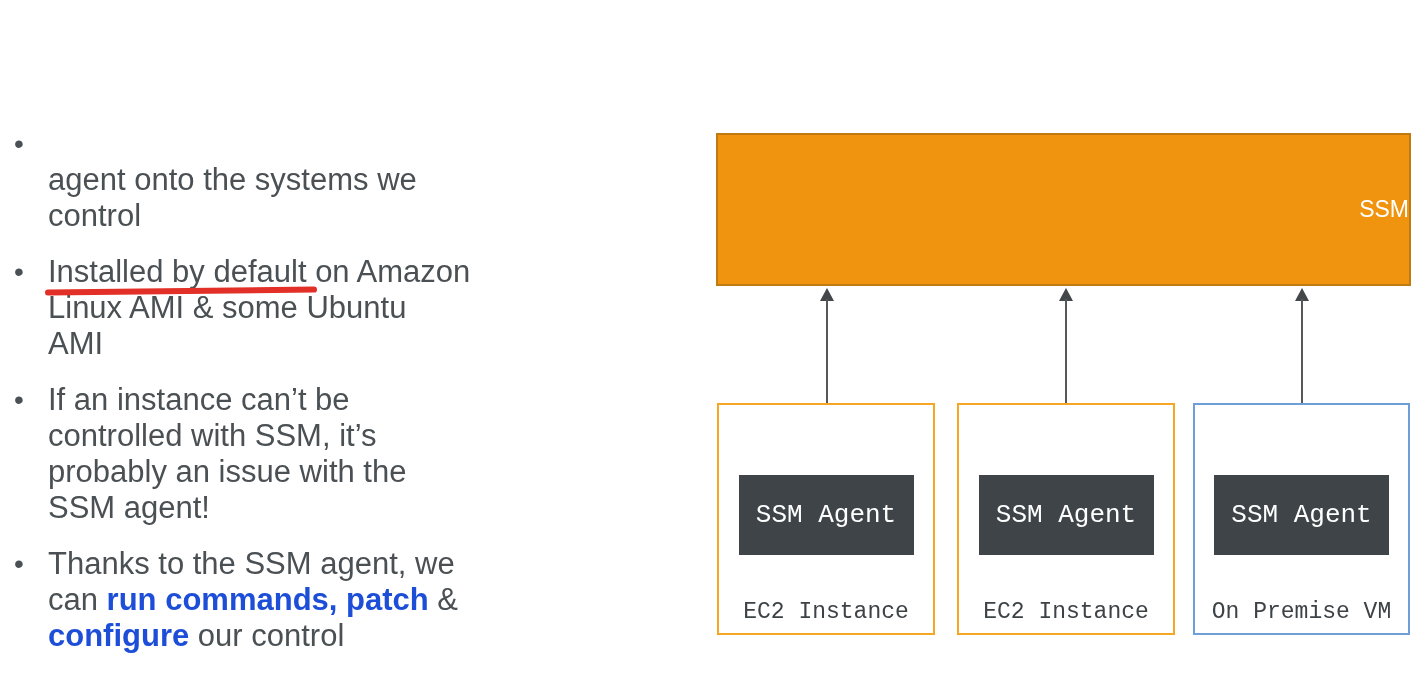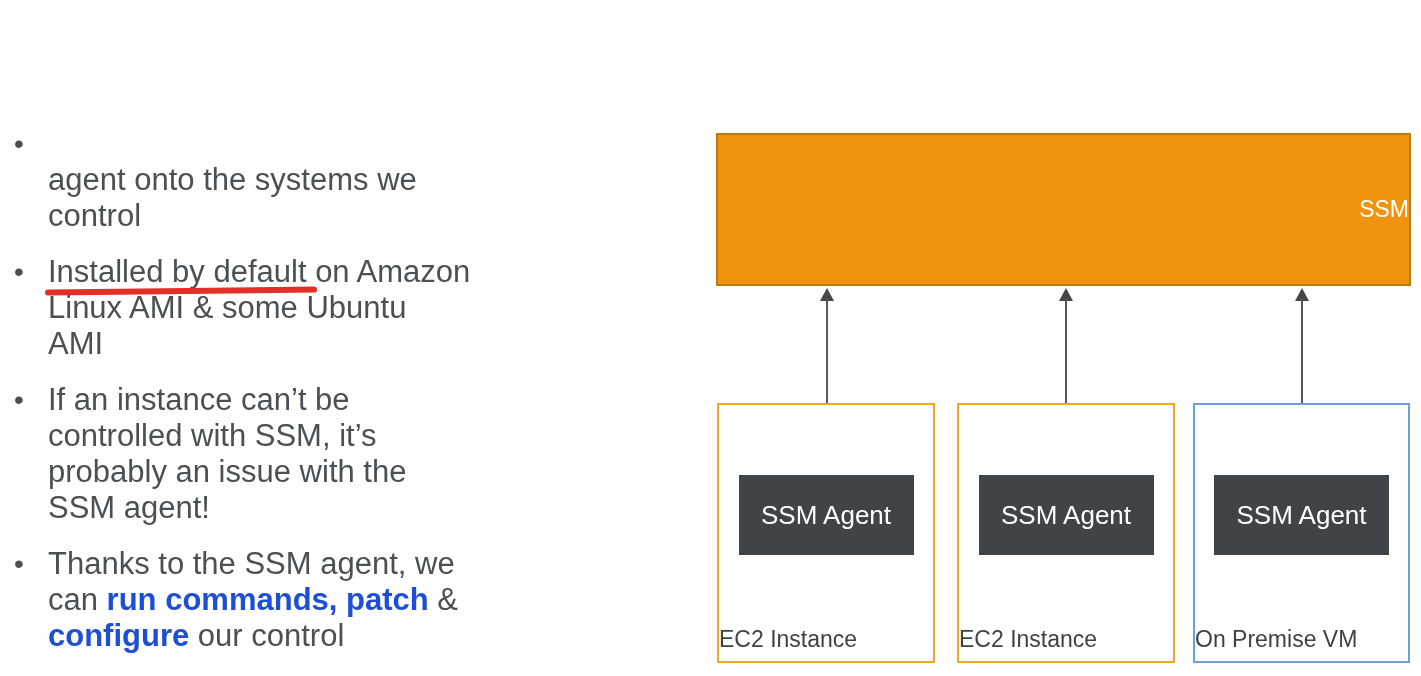--- a/index.html
+++ b/index.html
@@ -69,35 +69,35 @@
     border-right:7px solid transparent;
     border-bottom:13px solid #43474a;
   }
   .arrow .arrow-line {
     position:absolute; left:-1px; top:11px; height:176px; width:0;
     border-left:2px solid var(--arrow-color);
   }
   .a1 { left:827px; } .a2 { left:1066px; } .a3 { left:1302px; }
 
   .instance-box {
-    position:absolute; top:403px; width:218px; height:260px;
-    background:#fff; border:2px solid var(--ec2-border);
+    position:absolute; top:403px; width:218px; height:232px;
+    background:#fff; border:2px solid var(--ec2-border);font-family:Liberation Mono, monospace;
   }
   .instance-box.onprem { border-color:var(--onprem-border); }
   .pos1 { left:717px; } .pos2 { left:957px; } .pos3 { left:1193px; width:217px; }
 
   .agent-box {
     width:175px; height:80px; margin:70px auto 0;
     background:var(--agent-fill);
     display:flex; align-items:center; justify-content:center;
     color:#ffffff; font-size:26px;
   }
   .instance-label {
     position:absolute; bottom:8px; left:0; width:100%;
-    color:var(--diagram-text); font-size:23px;
+    text-align:center; color:var(--diagram-text); font-size:23px;
   }
 </style>
 </head>
 <body>
 
 <div class="slide">
 
 
   <ul class="bullets">
     <li>

